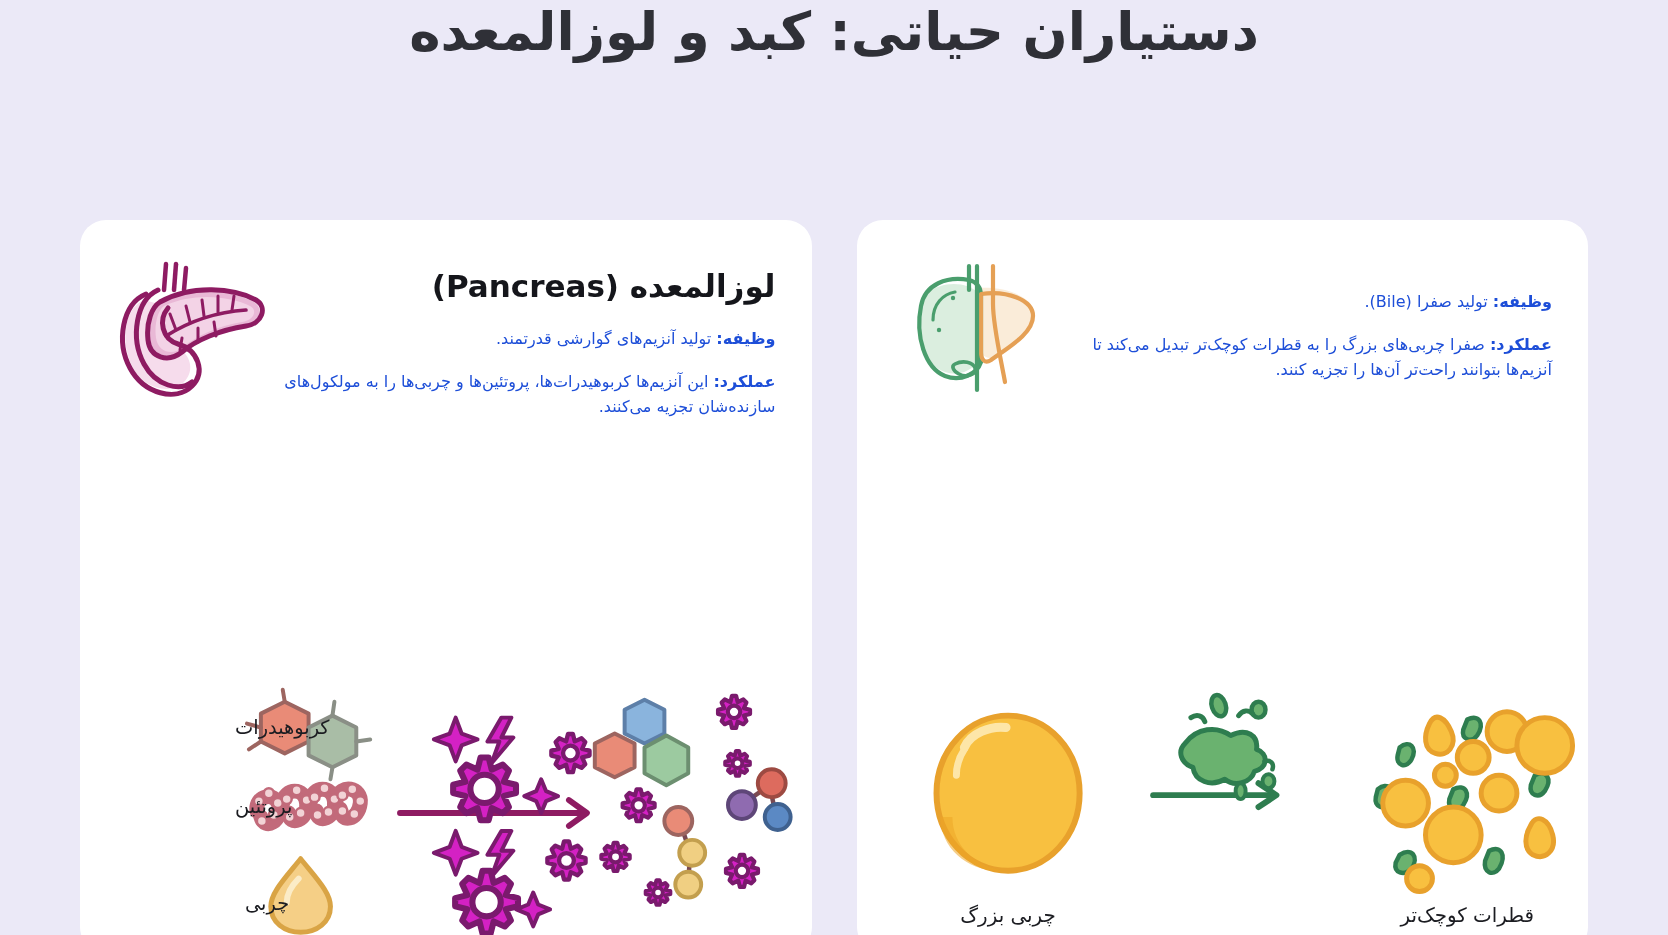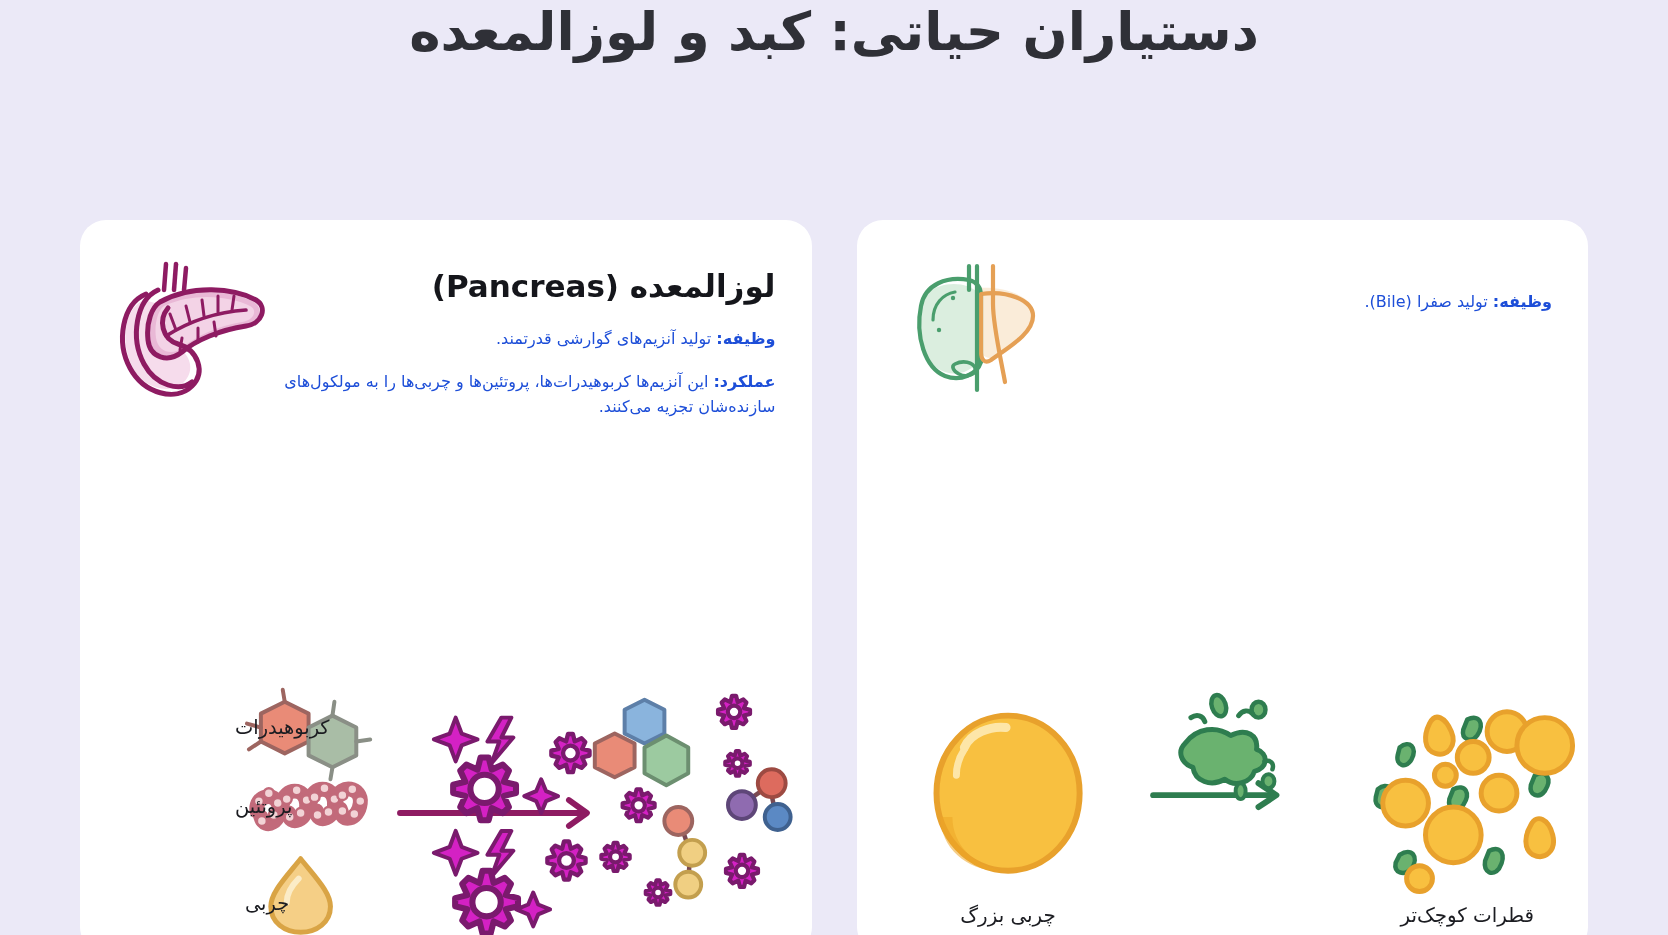--- a/index.html
+++ b/index.html
@@ -130,20 +130,21 @@
 
           <path d="M74 114 C82 110 92 112 94 118 C96 124 86 128 78 124 C72 121 70 116 74 114 Z" fill="none" stroke="#4a9e6d" stroke-width="3.6"></path>
 
           <path d="M52 70 C52 54 62 44 74 42" fill="none" stroke="#4a9e6d" stroke-width="3.2" stroke-linecap="round"></path>
           <circle cx="58" cy="80" r="2.2" fill="#4a9e6d"></circle>
           <circle cx="72" cy="48" r="2.2" fill="#4a9e6d"></circle>
         </svg>
       </div>
       <div class="head-text">
         <div class="organ-fn"><span class="lbl">وظیفه:</span><span> تولید </span><span class="bld">صفرا (Bile)</span><span>.</span></div>
+        <div class="organ-action"><span class="lbl">عملکرد:</span><span> صفرا چربی‌های بزرگ را به قطرات کوچک‌تر تبدیل می‌کند تا آنزیم‌ها بتوانند راحت‌تر آن‌ها را تجزیه کنند.</span></div>
       </div>
     </div>
 
     <div class="diagram">
       <svg viewBox="0 0 732 270">
 
         <g>
           <ellipse cx="152" cy="110" rx="72" ry="78" fill="#f8c040" stroke="#e8a12c" stroke-width="6"></ellipse>
           <path d="M108 64 C114 50 134 42 150 44" fill="none" stroke="#fde6a8" stroke-width="9" stroke-linecap="round"></path>
           <path d="M100 92 C100 80 104 72 108 66" fill="none" stroke="#fde6a8" stroke-width="7" stroke-linecap="round"></path>

